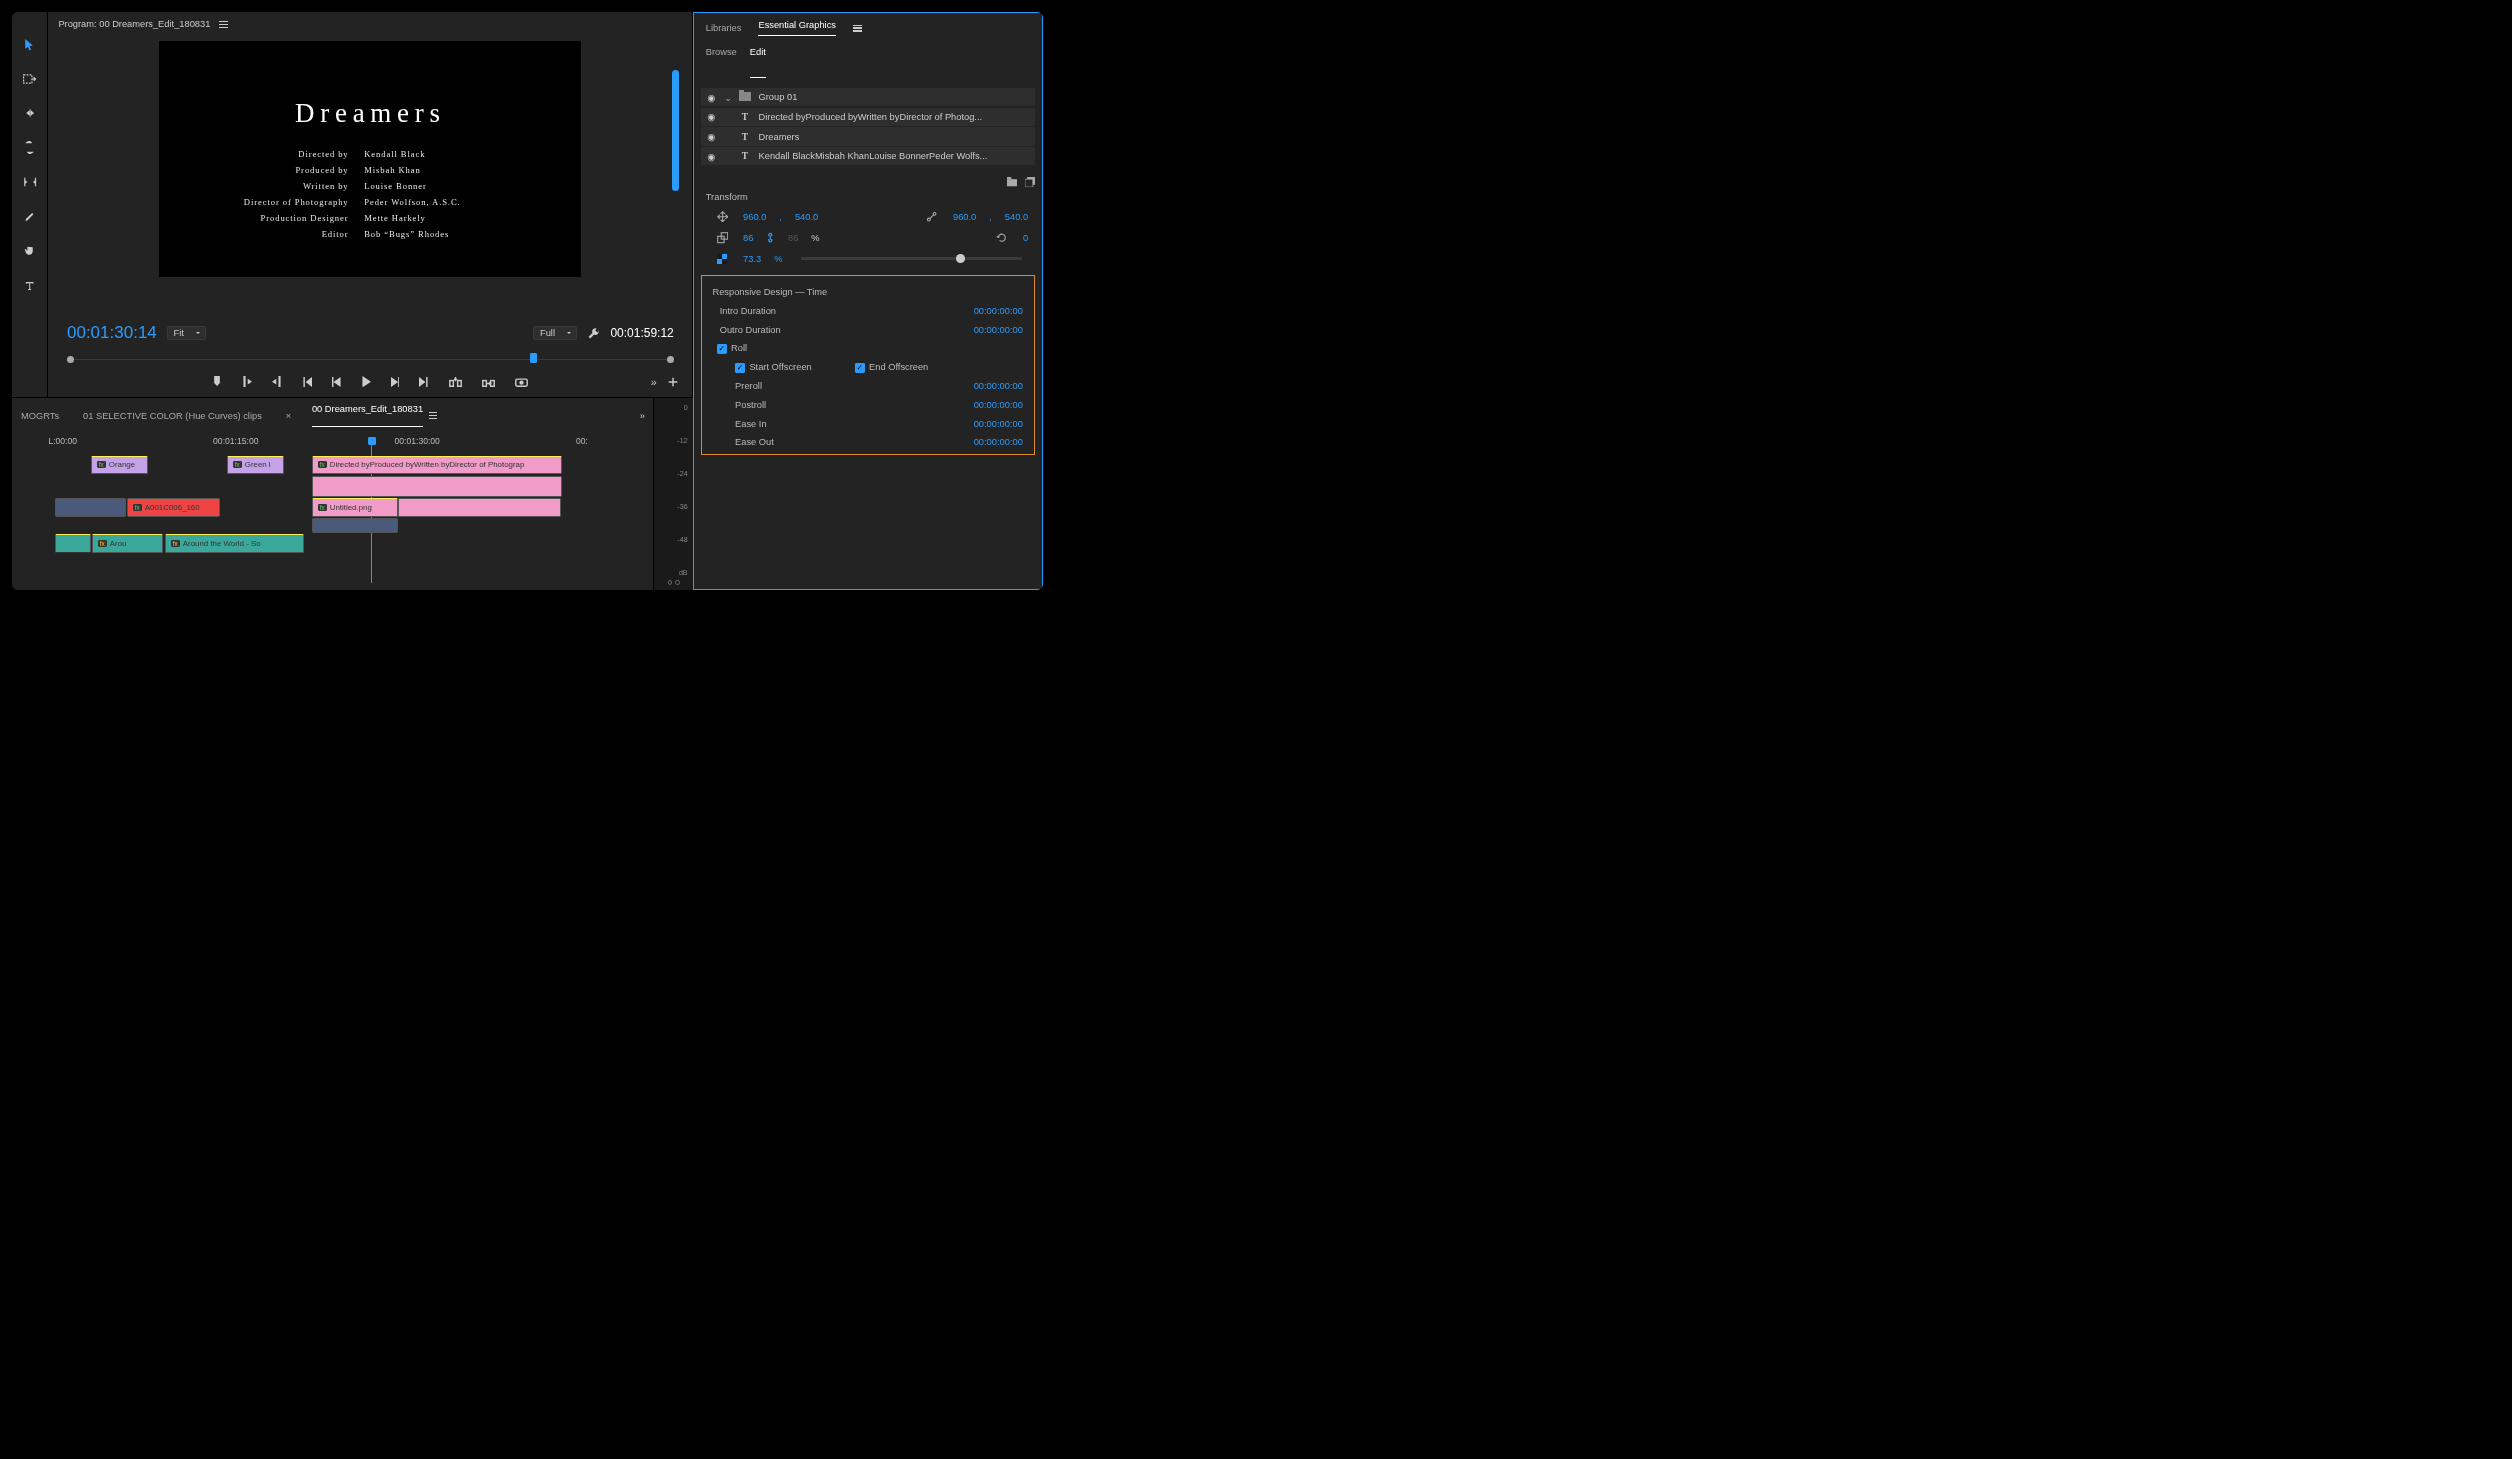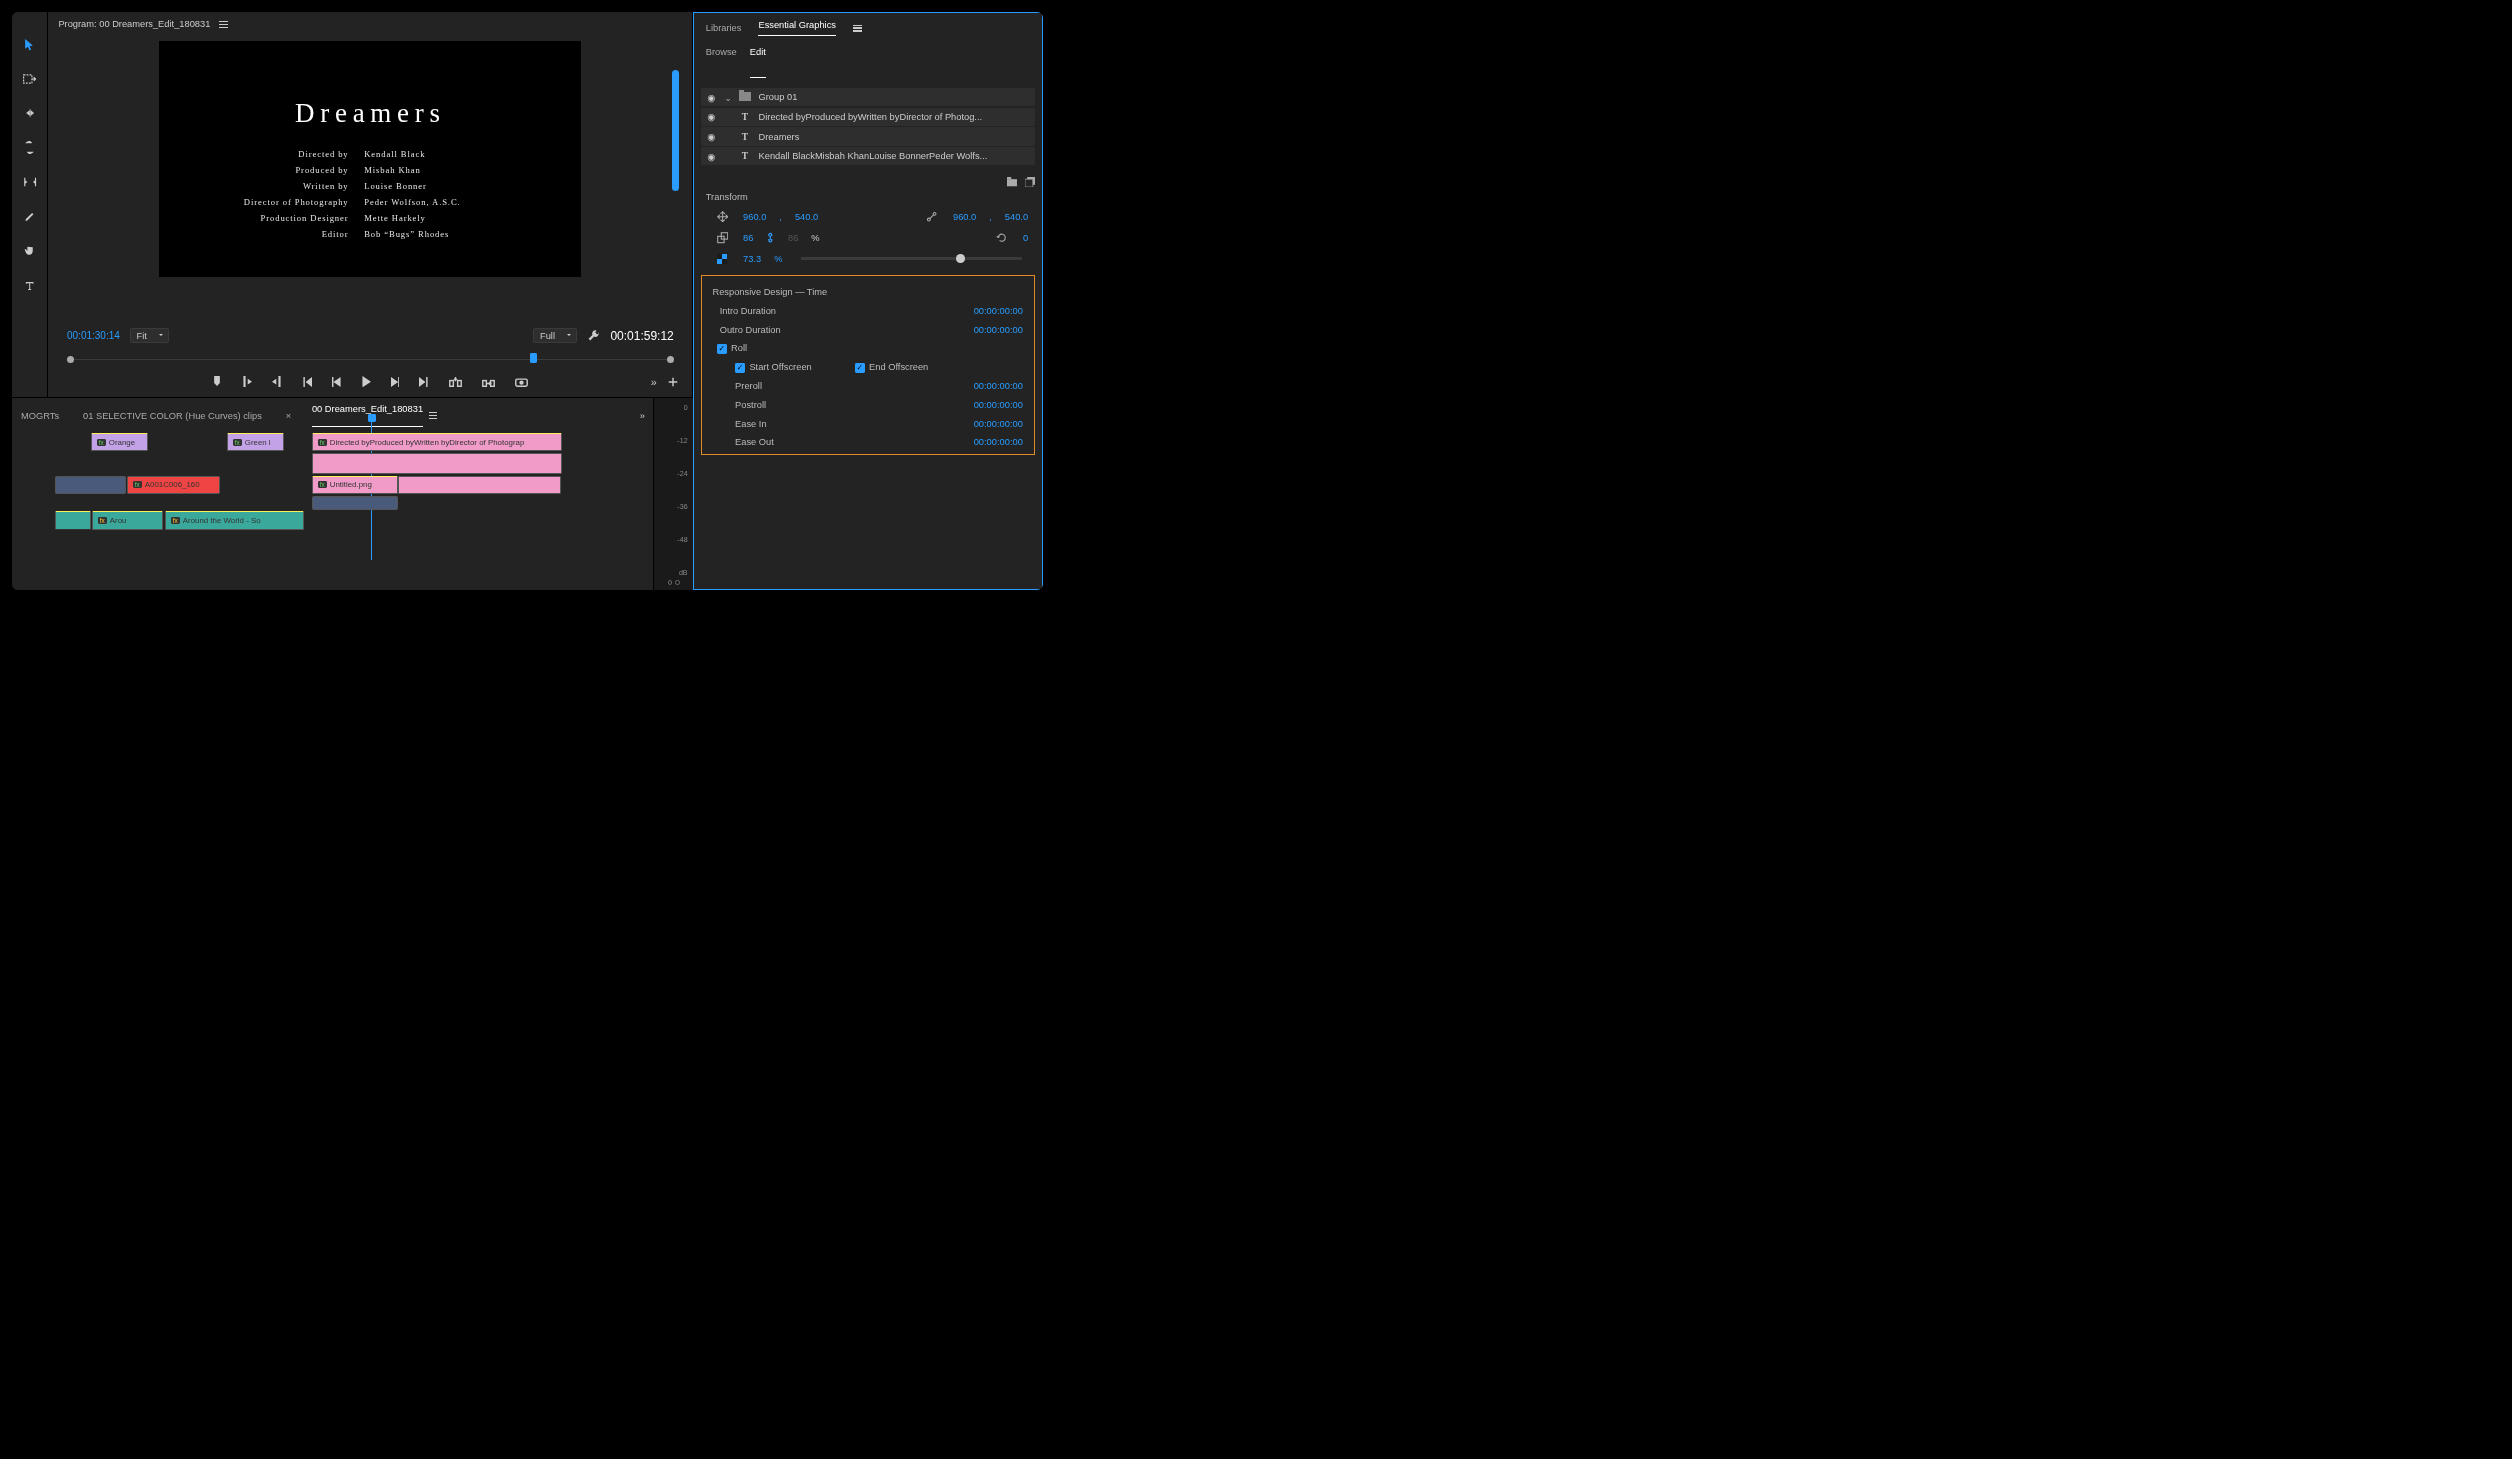--- a/index.html
+++ b/index.html
@@ -105,21 +105,21 @@
 }
 .program-controls {
   padding: 5.7px 14.3px 10px 14.3px;
 }
 .time-row {
   display: flex;
   align-items: center;
   gap: 10px;
   padding: 0 4.3px 5.7px 4.3px;
 }
-.time-row .tc-in { color: #2a9cff; font-size: 10px; }
+.time-row .tc-in { color: #2a9cff; font-size: 17px; }
 .time-row .tc-out { color: #fff; font-size: 12px; margin-left:auto; }
 .dropdown {
   background: #2e2e2e;
   border: 0.7px solid #3a3a3a;
   padding: 1.4px 21.4px 1.4px 5.7px;
   border-radius: 1.4px;
   position: relative;
 }
 .dropdown::after {
   content:''; position:absolute; right:5.7px; top:5px;
@@ -456,20 +456,26 @@
             <span class="x">×</span>
             <span class="tab active">00 Dreamers_Edit_180831</span>
             <span class="menu-icon">
                 <span></span>
                 <span></span>
                 <span></span>
               </span>
           </span>
           <span class="chev">»</span>
         </div>
+        <div class="ruler">
+          <span class="tick">L:00:00</span>
+          <span class="tick" style="margin-left:93px">00:01:15:00</span>
+          <span class="tick" style="margin-left:93px">00:01:30:00</span>
+          <span class="tick" style="margin-left:93px">00:</span>
+        </div>
         <div class="tracks">
           <div class="playhead-line"></div>
           <div class="track-row">
             <div class="clip purple" style="left:43px;width:57px">
                 <span class="fx">fx</span>
                 <span>Orange</span>
               </div>
             <div class="clip purple" style="left:179px;width:57px">
                 <span class="fx">fx</span>
                 <span>Green l</span>

